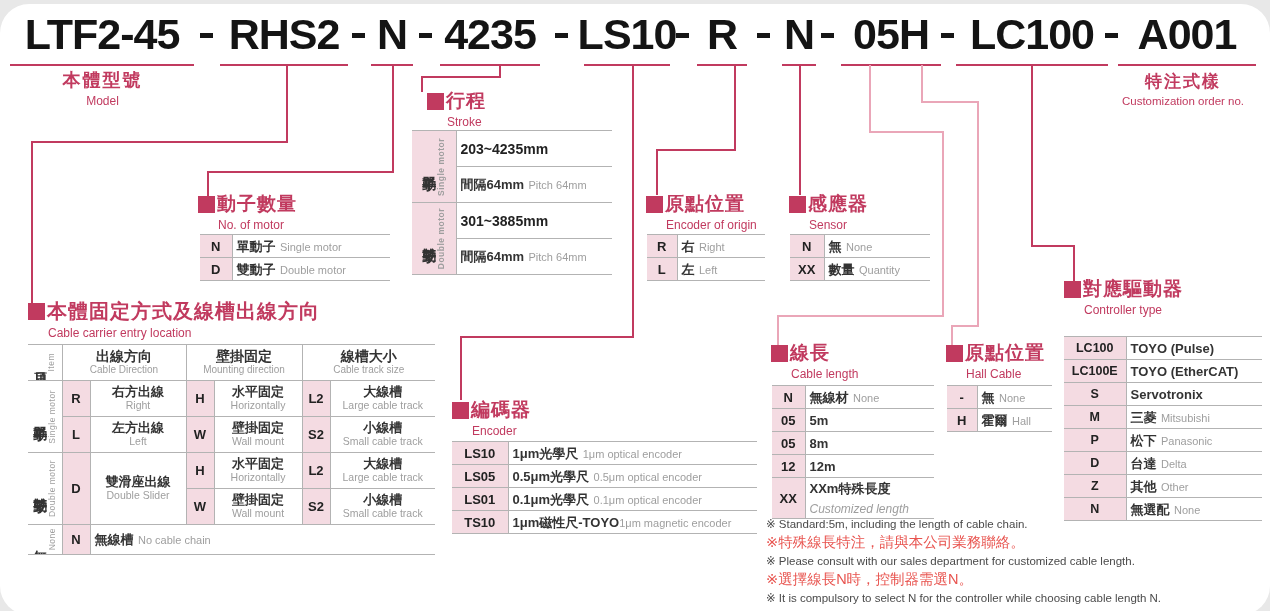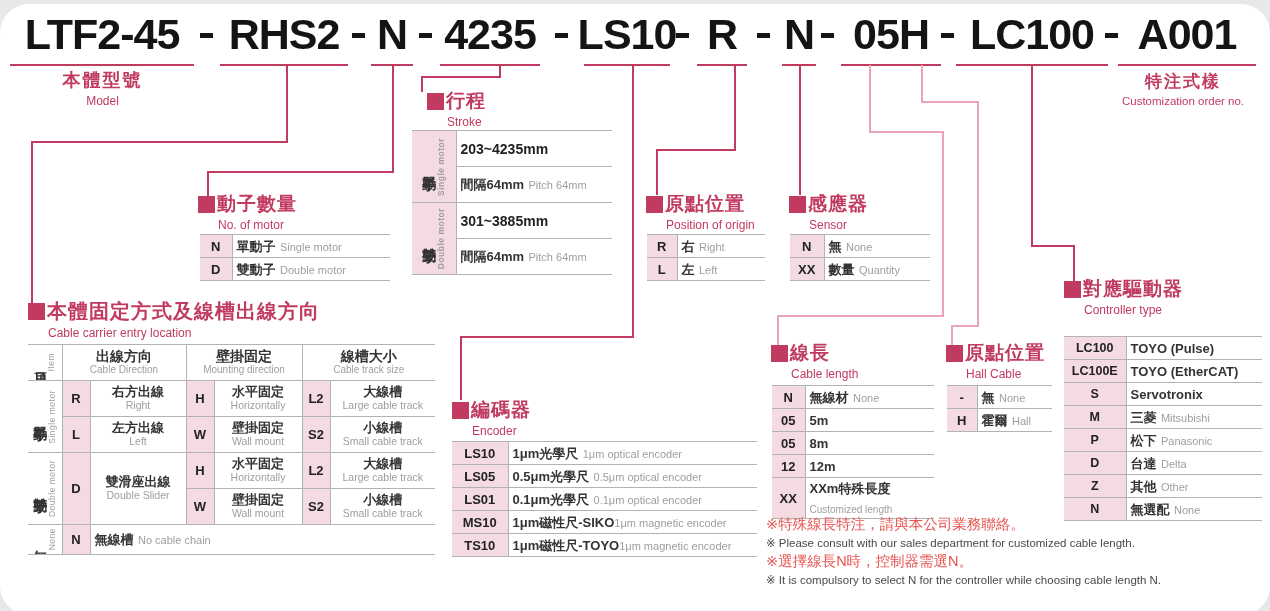--- a/index.html
+++ b/index.html
@@ -238,21 +238,21 @@
       </tr>
     </tbody>
       </table>
   </div>
 
   <div class="sec" style="left:646px;top:187px;">
     <div class="sec-head">
       <span class="sq"></span>
       <span class="sec-title">原點位置</span>
     </div>
-    <div class="sec-sub">Position of origin</div>
+    <div class="sec-sub">Encoder of origin</div>
   </div>
   <div class="twrap" style="left:647px;top:230px;width:118px;">
     <table class="tbl">
       <colgroup>
           <col style="width:30px;">
           <col>
         </colgroup>
       <tbody>
           <tr>
         <td class="key">R</td>
@@ -440,24 +440,20 @@
       </tr>
       <tr>
         <td class="key">LS05</td>
         <td class="dcell"><span class="zh">0.5μm光學尺</span> <span class="en">0.5μm optical encoder</span></td>
       </tr>
       <tr>
         <td class="key">LS01</td>
         <td class="dcell"><span class="zh">0.1μm光學尺</span> <span class="en">0.1μm optical encoder</span></td>
       </tr>
       <tr>
-        <td class="key">MS10</td>
-        <td class="dcell"><span class="zh">1μm磁性尺-SIKO</span><span class="en">1μm magnetic encoder</span></td>
-      </tr>
-      <tr>
         <td class="key">TS10</td>
         <td class="dcell"><span class="zh">1μm磁性尺-TOYO</span><span class="en">1μm magnetic encoder</span></td>
       </tr>
     </tbody>
       </table>
   </div>
 
   <div class="sec" style="left:771px;top:336px;">
     <div class="sec-head">
       <span class="sq"></span>
@@ -483,21 +479,21 @@
       <tr>
         <td class="key">05</td>
         <td class="dcell"><span class="zh">8m</span></td>
       </tr>
       <tr>
         <td class="key">12</td>
         <td class="dcell"><span class="zh">12m</span></td>
       </tr>
       <tr class="tall">
         <td class="key">XX</td>
-        <td class="dcell"><span class="zh">XXm特殊長度</span><br><span class="en" style="font-size:10px;">Customized length</span></td>
+        <td class="dcell"><span class="zh">XXm特殊長度</span><br><span class="en" style="font-size:12px;font-style:italic;">Customized length</span></td>
       </tr>
     </tbody>
       </table>
   </div>
 
   <div class="sec" style="left:946px;top:336px;">
     <div class="sec-head">
       <span class="sq"></span>
       <span class="sec-title">原點位置</span>
     </div>
@@ -566,19 +562,20 @@
       </tr>
       <tr>
         <td class="key">N</td>
         <td class="dcell"><span class="zh">無選配</span> <span class="en">None</span></td>
       </tr>
     </tbody>
       </table>
   </div>
 
   <div class="foot">
+    <div class="fe">※ Standard:5m, including the length of cable chain.</div>
     <div class="fz">※特殊線長特注，請與本公司業務聯絡。</div>
     <div class="fe">※ Please consult with our sales department for customized cable length.</div>
     <div class="fz">※選擇線長N時，控制器需選N。</div>
     <div class="fe">※ It is compulsory to select N for the controller while choosing cable length N.</div>
   </div>
 
 </div>
 
 </body></html>

